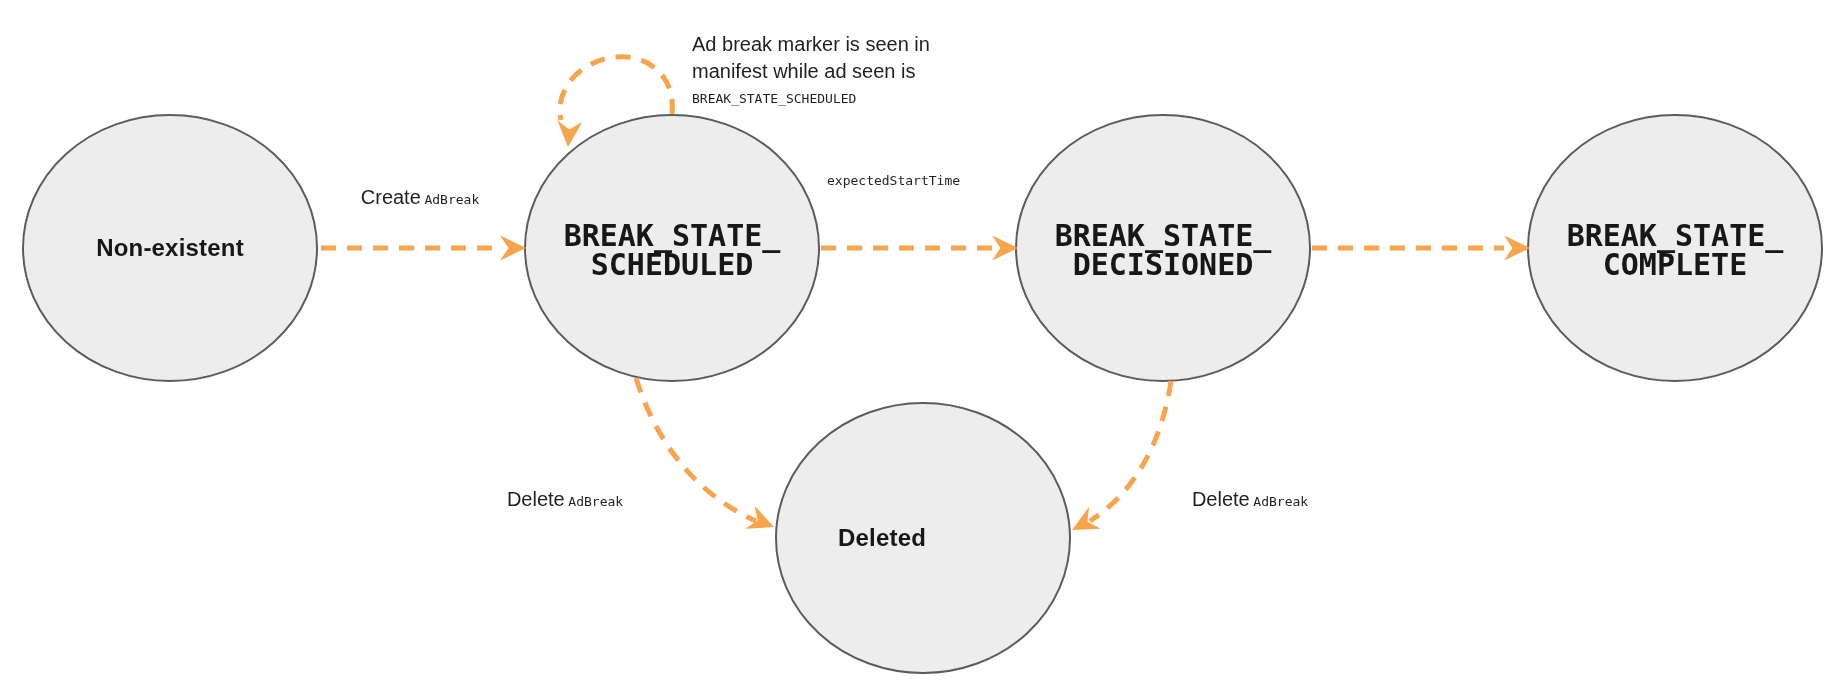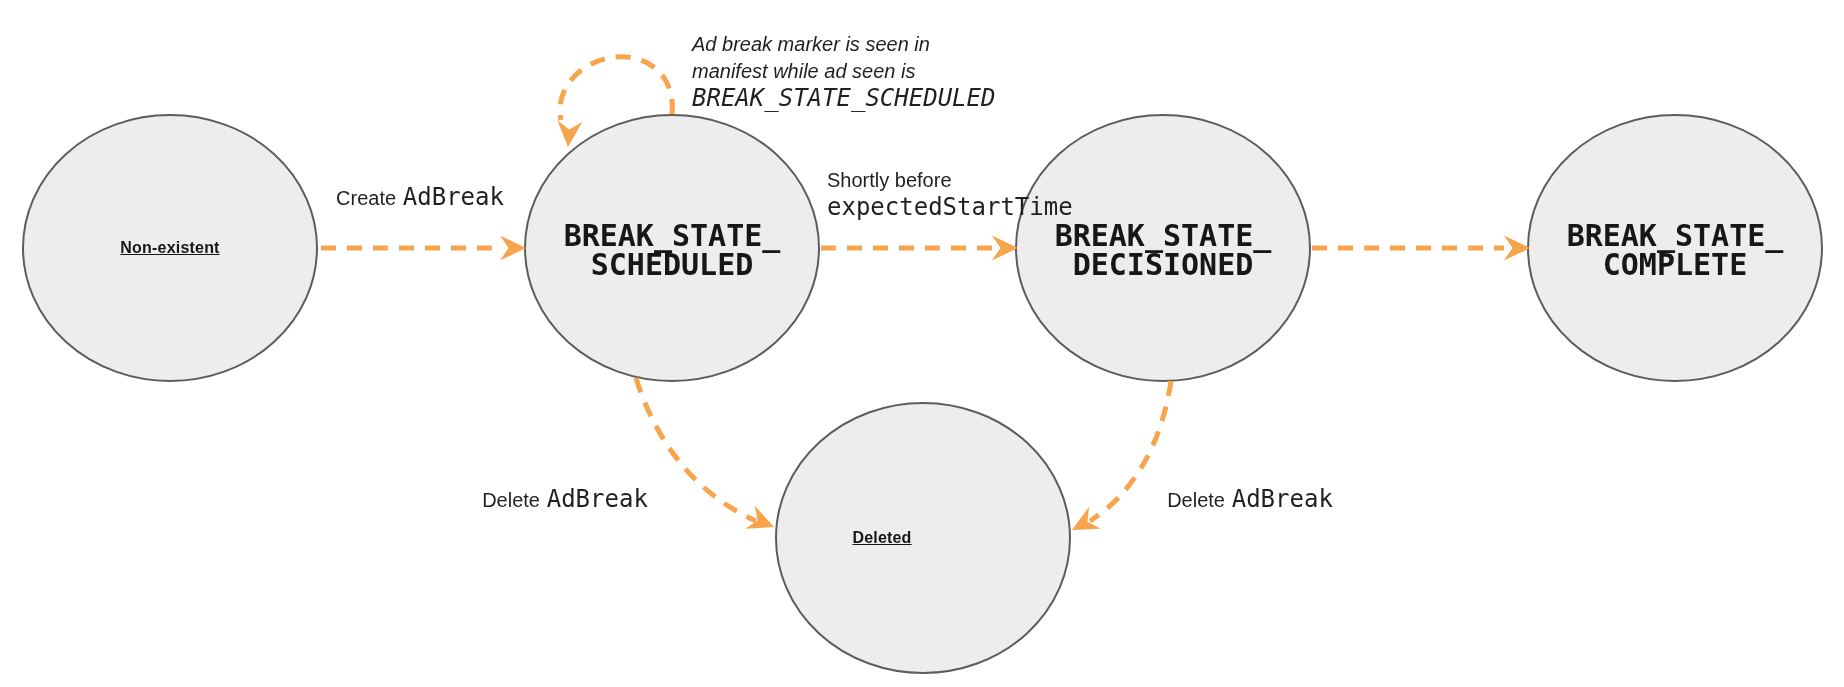--- a/index.html
+++ b/index.html
@@ -29,39 +29,38 @@
   .dart { fill: var(--arrow, #f7a44c); }
 
   .node-lbl {
     position: absolute;
     transform: translate(-50%, -50%);
     text-align: center;
     font-weight: bold;
     white-space: nowrap;
     color: #161719;
   }
-  .node-lbl.plain { font-size: 16px; letter-spacing: 0.2px; text-decoration: underline; }
+  .node-lbl.plain { font-size: 24px; letter-spacing: 0.2px; }
   .node-lbl.code {
     font-family: "DejaVu Sans Mono", monospace;
     font-size: 30px;
     line-height: 29px;
   }
 
   .edge-lbl {
     position: absolute;
     font-size: 20px;
     line-height: 27px;
     white-space: nowrap;
     color: #1f2023;
   }
   .edge-lbl.centered { transform: translate(-50%, -50%); }
   .code-inline, .code-line {
     font-family: "DejaVu Sans Mono", monospace;
-    font-size: 24px;
-    text-align: right;
+    font-size: 13px;
   }
   .code-inline { margin-left: 0.28em; margin-top: 20px; }
 </style>
 </head>
 <body>
 
 <div class="stage">
 
   <svg width="1844" height="687" viewBox="0 0 1844 687">
     <defs>
@@ -105,28 +104,27 @@
     <div>BREAK_STATE_</div>
     <div>COMPLETE</div>
   </div>
 
   <div class="node-lbl plain" style="left:882px; top:538px;">Deleted</div>
 
   <div class="edge-lbl centered" style="left:420px; top:198px;">
     <span>Create</span><span class="code-inline">AdBreak</span>
   </div>
 
-  <div class="edge-lbl" style="left:692px; top:31px;font-style:italic;">
+  <div class="edge-lbl" style="left:692px; top:31px;">
     <div>Ad break marker is seen in</div>
     <div>manifest while ad seen is</div>
     <div class="code-line">BREAK_STATE_SCHEDULED</div>
   </div>
 
   <div class="edge-lbl" style="left:827px; top:167px;">
-    <div>Shortly before</div>
     <div class="code-line">expectedStartTime</div>
   </div>
 
 
   <div class="edge-lbl centered" style="left:565px; top:500px;">
     <span>Delete</span><span class="code-inline">AdBreak</span>
   </div>
 
   <div class="edge-lbl centered" style="left:1250px; top:500px;">
     <span>Delete</span><span class="code-inline">AdBreak</span>

